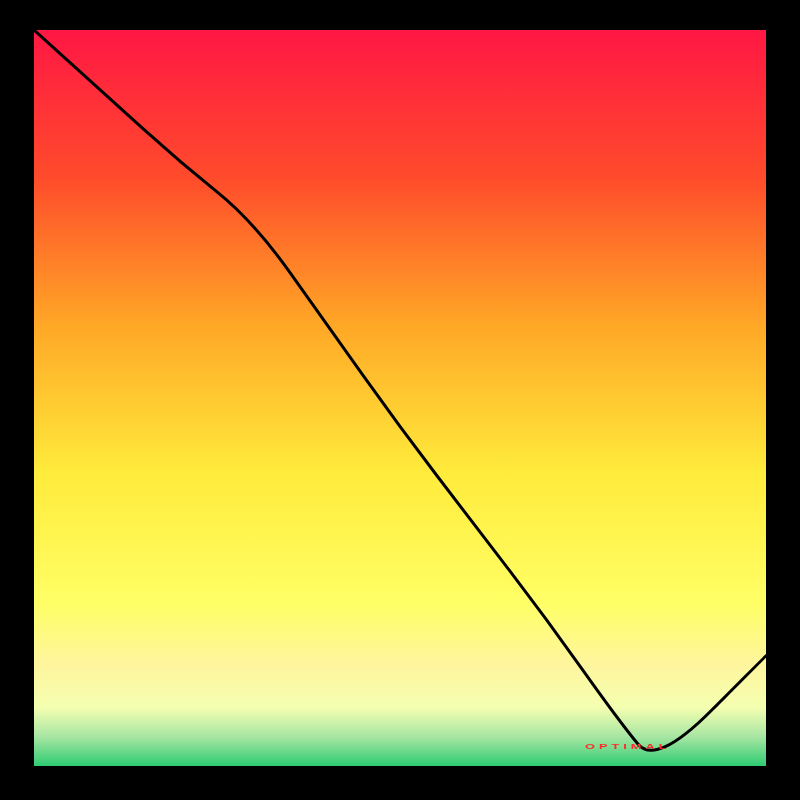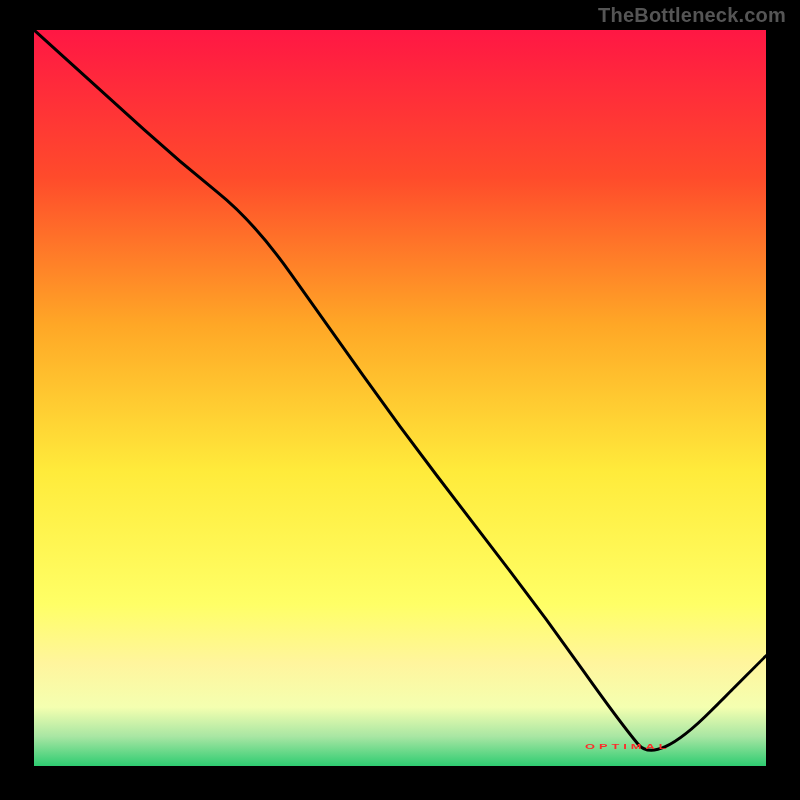--- a/index.html
+++ b/index.html
@@ -50,21 +50,20 @@
     letter-spacing: 2.5px;
     transform: scaleX(1.6);
     transform-origin: left center;
     white-space: nowrap;
   }
 </style>
 </head>
 <body>
 
 <div class="wrap">
-  <div class="attribution">TheBottleneck.com</div>
 
   <div class="plot-frame">
     <svg class="plot-svg" viewBox="0 0 732 736" preserveAspectRatio="none">
       <defs>
         <linearGradient id="bgGrad" x1="0" y1="0" x2="0" y2="1">
             <stop offset="0%" stop-color="#ff1744"></stop>
             <stop offset="20%" stop-color="#ff4b2b"></stop>
             <stop offset="40%" stop-color="#ffa726"></stop>
             <stop offset="60%" stop-color="#ffeb3b"></stop>
             <stop offset="78%" stop-color="#ffff66"></stop>

